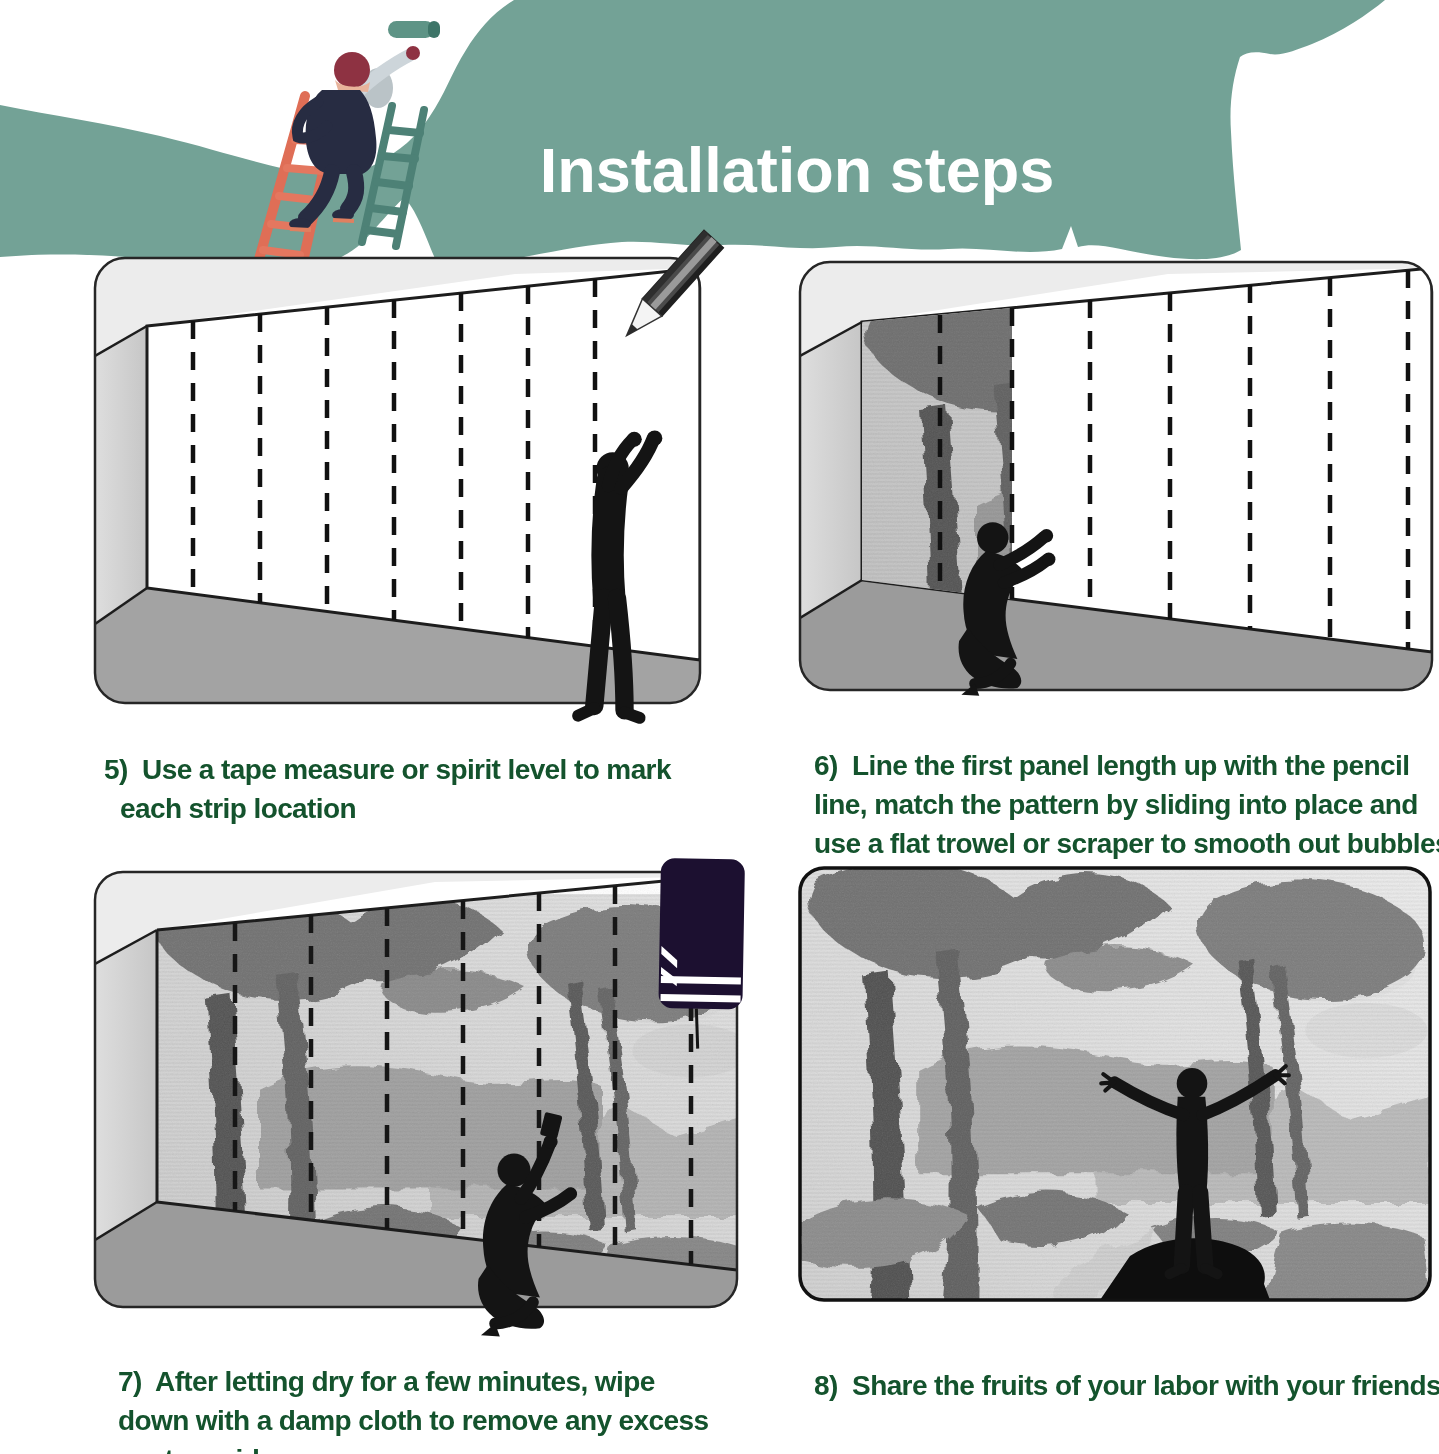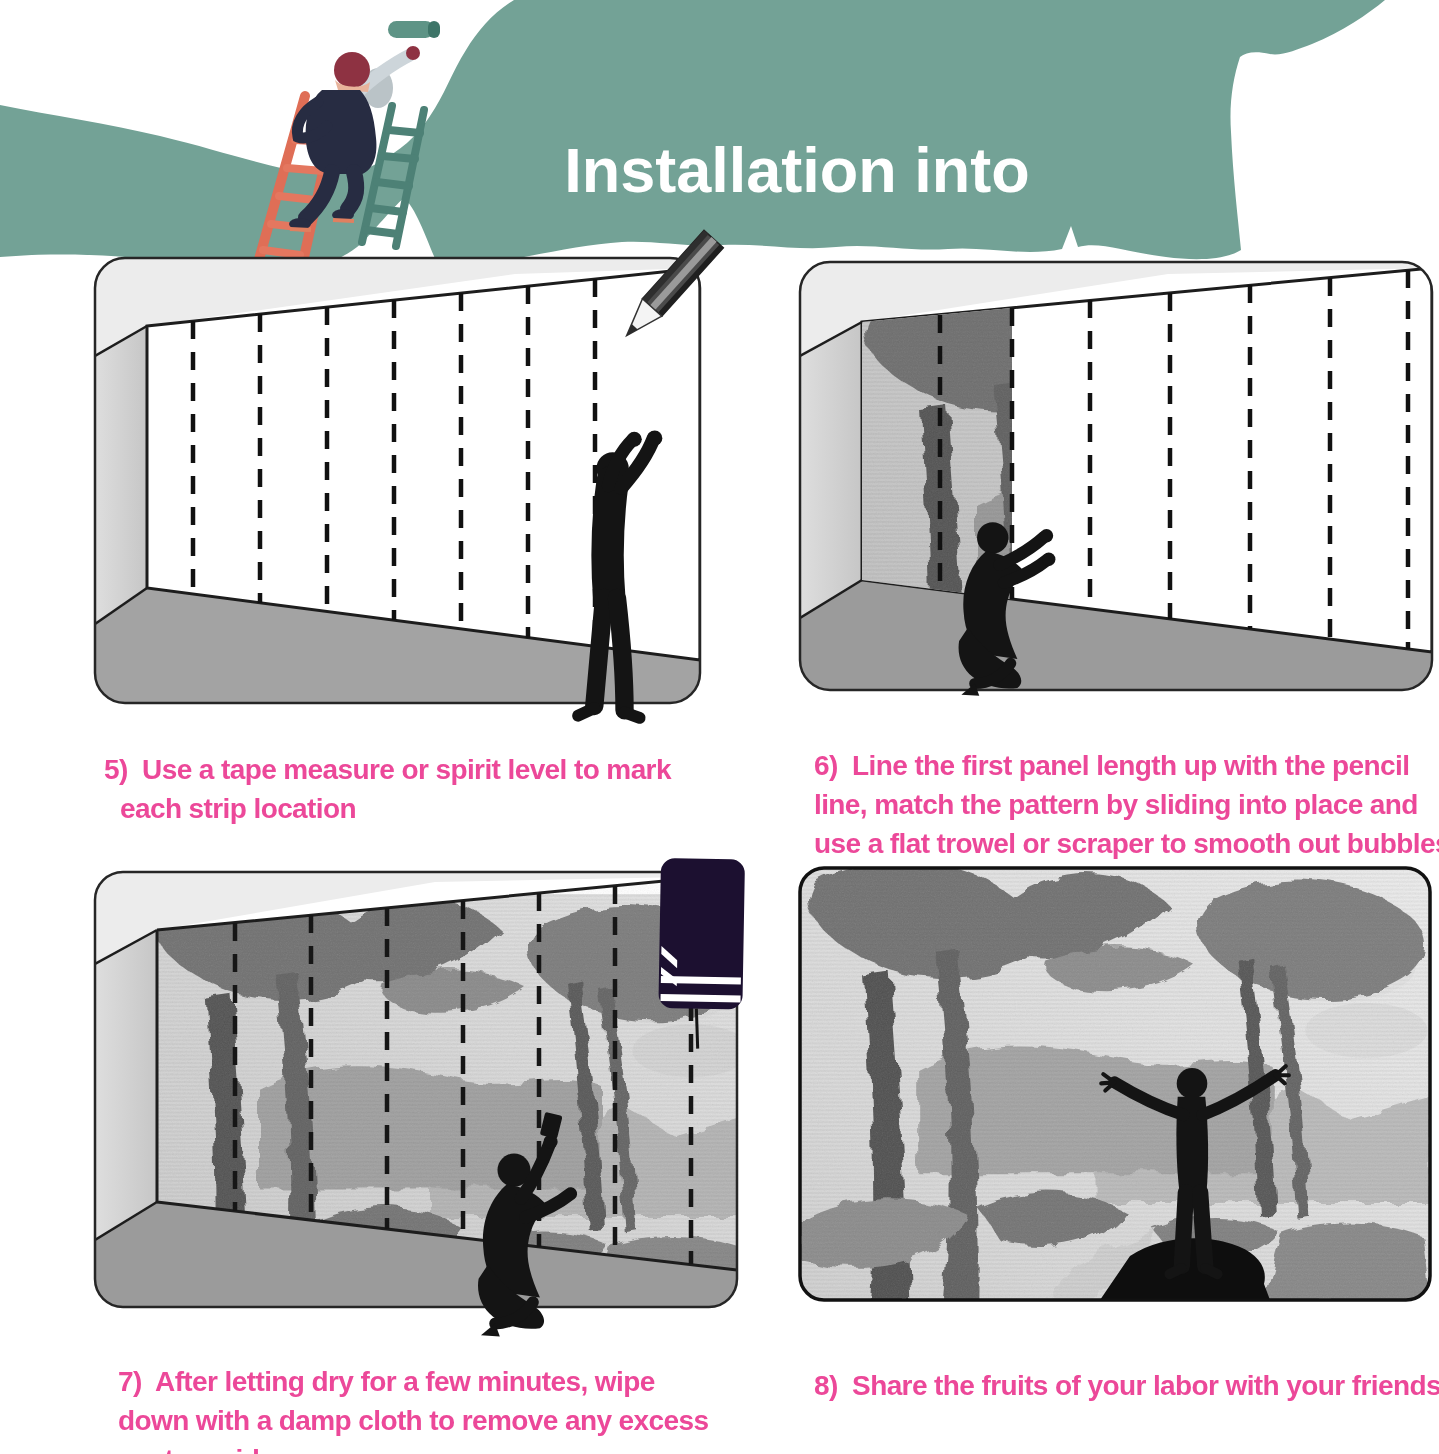--- a/index.html
+++ b/index.html
@@ -7,21 +7,21 @@
     width:1439px;height:1454px;position:relative;background:#ffffff;
     font-family:"Liberation Sans",sans-serif;overflow:hidden;
   }
   .abs{position:absolute;}
   .page-title{
     position:absolute;left:492px;top:92px;width:610px;
     font-size:63px;font-weight:700;color:#ffffff;text-align:center;
     letter-spacing:0px;white-space:nowrap;
   }
   .caption{
-    position:absolute;font-size:28px;font-weight:700;color:#ec4899;
+    position:absolute;font-size:28px;font-weight:700;color:#14532d;
     line-height:39px;letter-spacing:-0.6px;white-space:pre-wrap;
   }
   .cap5{left:104px;top:722px;width:600px;padding-left:16px;text-indent:-16px;}
   .cap6{left:814px;top:718px;width:640px;}
   .cap7{left:118px;top:1334px;width:595px;}
   .cap8{left:814px;top:1338px;width:640px;}
   svg{display:block;}
   .panel{position:absolute;overflow:visible;}
 </style>
 </head>
@@ -192,21 +192,21 @@
       <path d="M322,90 C310,100 304,118 306,142 C308,160 315,172 330,174 L362,174 C373,170 378,156 376,138 C374,114 369,100 360,90 Z" fill="#272C42"></path>
       <path d="M318,102 C303,111 295,124 298,137 C306,140 319,135 327,126" stroke="#272C42" stroke-width="11" fill="none" stroke-linecap="round"></path>
       <path d="M332,172 C328,192 319,206 306,218" stroke="#272C42" stroke-width="16" fill="none" stroke-linecap="round"></path>
       <path d="M354,172 C358,188 357,198 348,209" stroke="#272C42" stroke-width="16" fill="none" stroke-linecap="round"></path>
       <ellipse cx="300" cy="224" rx="11" ry="6" fill="#272C42"></ellipse>
       <path d="M290,229 L311,230" stroke="#E08060" stroke-width="4"></path>
       <ellipse cx="343" cy="215" rx="11" ry="6" fill="#272C42"></ellipse>
       <path d="M333,220 L354,221" stroke="#E08060" stroke-width="4"></path>
     </g>
   </svg>
-  <h1 class="page-title">Installation into</h1>
+  <h1 class="page-title">Installation steps</h1>
 </div>
 
 <svg class="panel" style="left:95px;top:258px" width="605" height="445" viewBox="0 0 605 445">
   <defs>
       <clipPath id="clipP5">
         <rect x="0" y="0" width="605" height="445" rx="30"></rect>
       </clipPath>
     </defs>
   <g clip-path="url(#clipP5)">
     <rect width="605" height="445" fill="#ffffff"></rect>

